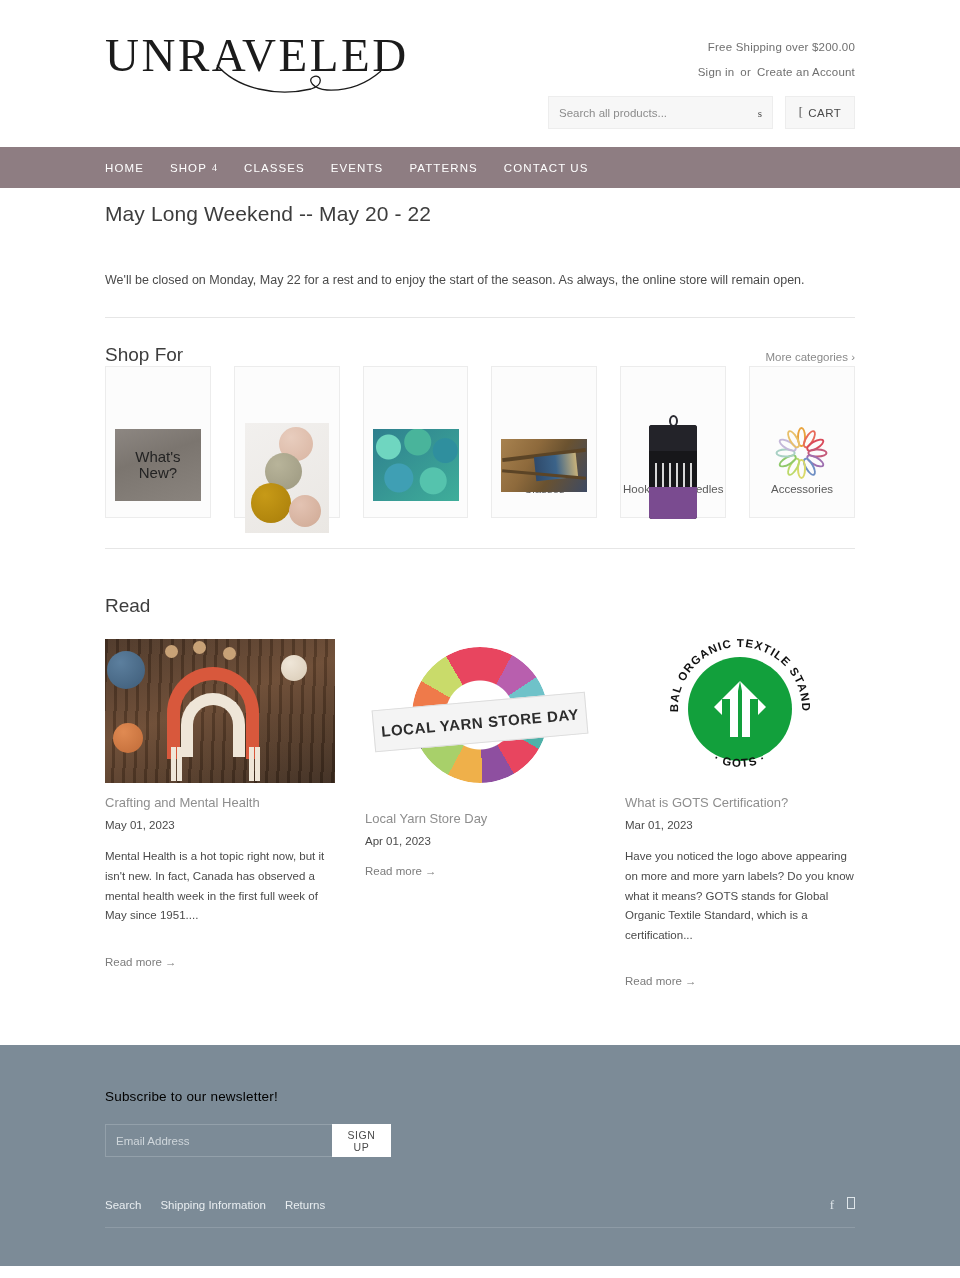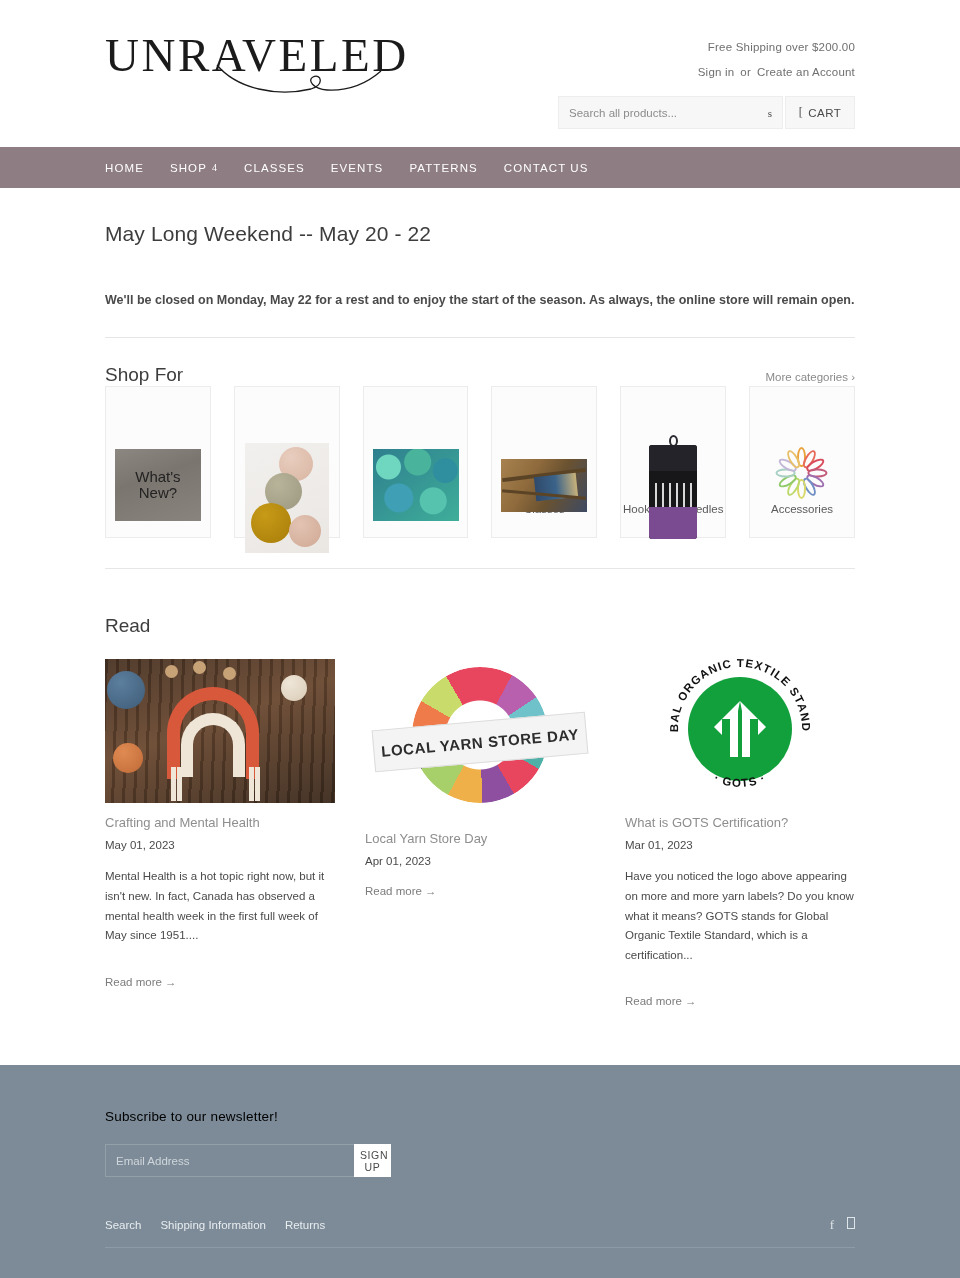--- a/index.html
+++ b/index.html
@@ -27,21 +27,21 @@
     white-space: nowrap;
   }
   .logo-swirl { margin-top: -16px; margin-left: 110px; }
 
   .header-right { width: 330px; text-align: right; padding-top: 4px; margin-top: 11px; }
   .ship-note { font-size: 11.5px; color: #6f6f6f; letter-spacing: .2px; }
   .acct-row { margin-top: 13px; font-size: 11.5px; color: #6f6f6f; letter-spacing: .2px; }
   .acct-row a { color: #6f6f6f; text-decoration: none; }
   .acct-or { margin: 0 6px; }
 
-  .search-cart { display: flex; justify-content: flex-end; gap: 2px; margin-top: 18px; }
+  .search-cart { display: flex; justify-content: flex-end; gap: 12px; margin-top: 18px; }
   .search-wrap {
     position: relative; width: 225px; height: 33px;
     background: #f7f7f7; border: 1px solid #ededed;
     display: flex; align-items: center;
   }
   .search-wrap input {
     border: 0; outline: 0; background: transparent;
     font-family: "Liberation Sans", sans-serif;
     font-size: 11.5px; color: #5c5c5c;
     padding: 0 28px 0 10px; width: 100%; height: 100%;
@@ -62,23 +62,23 @@
   .nav { background: #8e7d82; height: 41px; }
   .nav-inner { display: flex; align-items: center; height: 41px; gap: 26px; }
   .nav-item {
     font-size: 11.5px; letter-spacing: 1.1px; color: #ffffff;
     text-decoration: none; display: flex; align-items: center; gap: 5px;
     cursor: pointer; text-transform: uppercase;
   }
   .nav-caret { font-size: 10px; font-family: "Liberation Serif", serif; }
 
   
-  .article { padding-top: 34px; }
+  .article { padding-top: 14px; }
   .article-title { font-size: 21px; color: #3d3d3d; font-weight: 400; margin: 0; letter-spacing: .1px; }
-  .article-body { font-size: 12.5px; color: #4a4a4a; margin-top: 44px; line-height: 1.6; font-weight: bold; }
+  .article-body { font-size: 12.5px; color: #4a4a4a; margin-top: 44px; line-height: 1.6; }
   .rule { border: 0; border-top: 1px solid #e6e6e6; margin: 27px 0 0; }
 
   
   .section-head { display: flex; align-items: baseline; justify-content: space-between; margin-top: 26px; }
   .section-title { font-size: 19px; color: #3d3d3d; font-weight: 400; margin: 0; }
   .more-link { font-size: 11.5px; color: #8a8a8a; text-decoration: none; margin-left: 20px; }
 
   .cat-row { display: flex; gap: 23px; }
   .cat-card {
     width: 106px; height: 152px; border: 1px solid #ececec; background: #fcfcfc;
@@ -202,21 +202,21 @@
   .footer { background: #7c8b97; margin-top: 56px; padding: 44px 0 0; color: #ffffff; }
   .news-title { font-size: 13.5px; color: #000000; letter-spacing: .2px; }
   .news-form { display: flex; margin-top: 20px; width: 286px; height: 33px; }
   .news-form input {
     flex: 1; background: transparent; border: 1px solid #93a0aa; border-right: 0;
     outline: 0; padding: 0 10px; font-size: 11.5px; color: #ffffff;
     font-family: "Liberation Sans", sans-serif;
   }
   .news-form input::placeholder { color: #cfd6db; }
   .news-btn {
-    width: 37px; background: #ffffff; border: 0; font-size: 10.5px; letter-spacing: .6px;
+    width: 59px; background: #ffffff; border: 0; font-size: 10.5px; letter-spacing: .6px;
     color: #4a4a4a; cursor: pointer; font-family: "Liberation Sans", sans-serif;
   }
   .footer-links-row {
     display: flex; align-items: center; justify-content: space-between;
     margin-top: 40px; padding-bottom: 14px;
   }
   .footer-links { display: flex; gap: 19px; }
   .footer-links a { font-size: 11.5px; color: #e8edf0; text-decoration: none; }
   .social { display: flex; gap: 13px; font-size: 13px; color: #dfe6ea; }
   .social span { cursor: pointer; font-family: "Liberation Serif", serif; }

